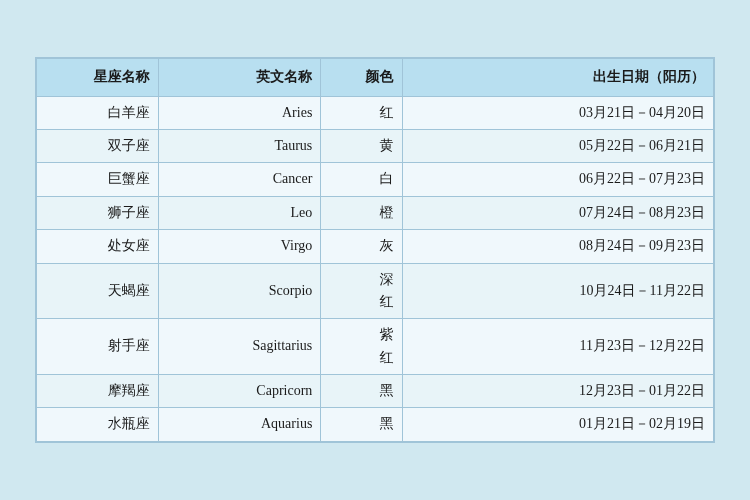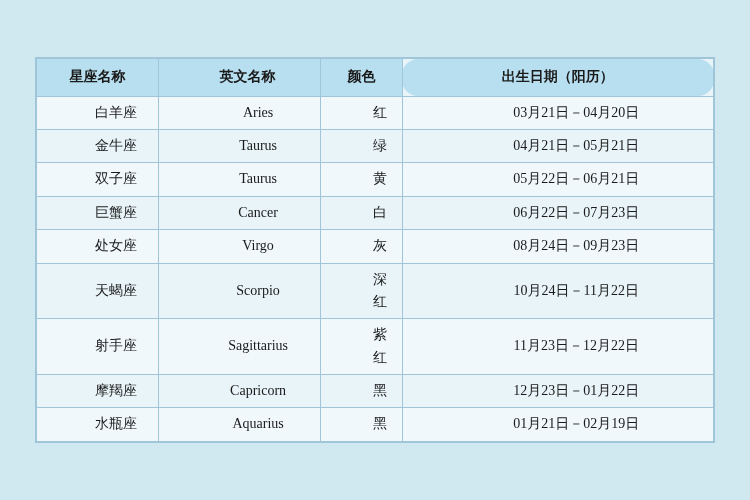--- a/index.html
+++ b/index.html
@@ -17,21 +17,21 @@
       background-color: #e8f4f8;
       border: 1px solid #a0c4d8;
       width: 680px;
     }
     table {
       width: 100%;
       border-collapse: collapse;
     }
     th, td {
       border: 1px solid #a0c4d8;
-      text-align: center;
+      text-align: right;
       padding: 5px 8px;
       line-height: 1.6;
     }
     thead tr th {
       background-color: #b8dff0;
       font-weight: bold;
       color: #1a1a1a;
       font-size: 14px;
       padding: 7px 8px;
     }
@@ -40,21 +40,21 @@
       color: #1a1a1a;
       font-size: 14px;
       padding-left: 45px;
     }
     tbody tr:nth-child(even) td {
       background-color: #e8f4f8;
     }
     .col-cn { width: 18%; }
     .col-en { width: 24%; padding-left: 24px; }
     .col-color { width: 12%; }
-    .col-date { width: 46%; border-radius: 16px; }
+    .col-date { width: 46%; }
   </style>
 </head>
 <body>
 
 <div class="table-container">
   <table>
     <thead>
       <tr>
         <th class="col-cn">星座名称</th>
         <th class="col-en">英文名称</th>
@@ -63,36 +63,36 @@
       </tr>
     </thead>
     <tbody id="table-body">
     <tr>
           <td>白羊座</td>
           <td>Aries</td>
           <td>红</td>
           <td>03月21日－04月20日</td>
         </tr>
         <tr>
-          <td>金牛座</td>
-          <td>Taurus</td>
-          <td>绿</td>
-          <td>04月21日－05月21日</td>
-        </tr>
-        <tr>
           <td>双子座</td>
           <td>Taurus</td>
           <td>黄</td>
           <td>05月22日－06月21日</td>
         </tr>
         <tr>
           <td>巨蟹座</td>
           <td>Cancer</td>
           <td>白</td>
           <td>06月22日－07月23日</td>
+        </tr>
+        <tr>
+          <td>狮子座</td>
+          <td>Leo</td>
+          <td>橙</td>
+          <td>07月24日－08月23日</td>
         </tr>
         <tr>
           <td>处女座</td>
           <td>Virgo</td>
           <td>灰</td>
           <td>08月24日－09月23日</td>
         </tr>
         <tr>
           <td>天蝎座</td>
           <td>Scorpio</td>

